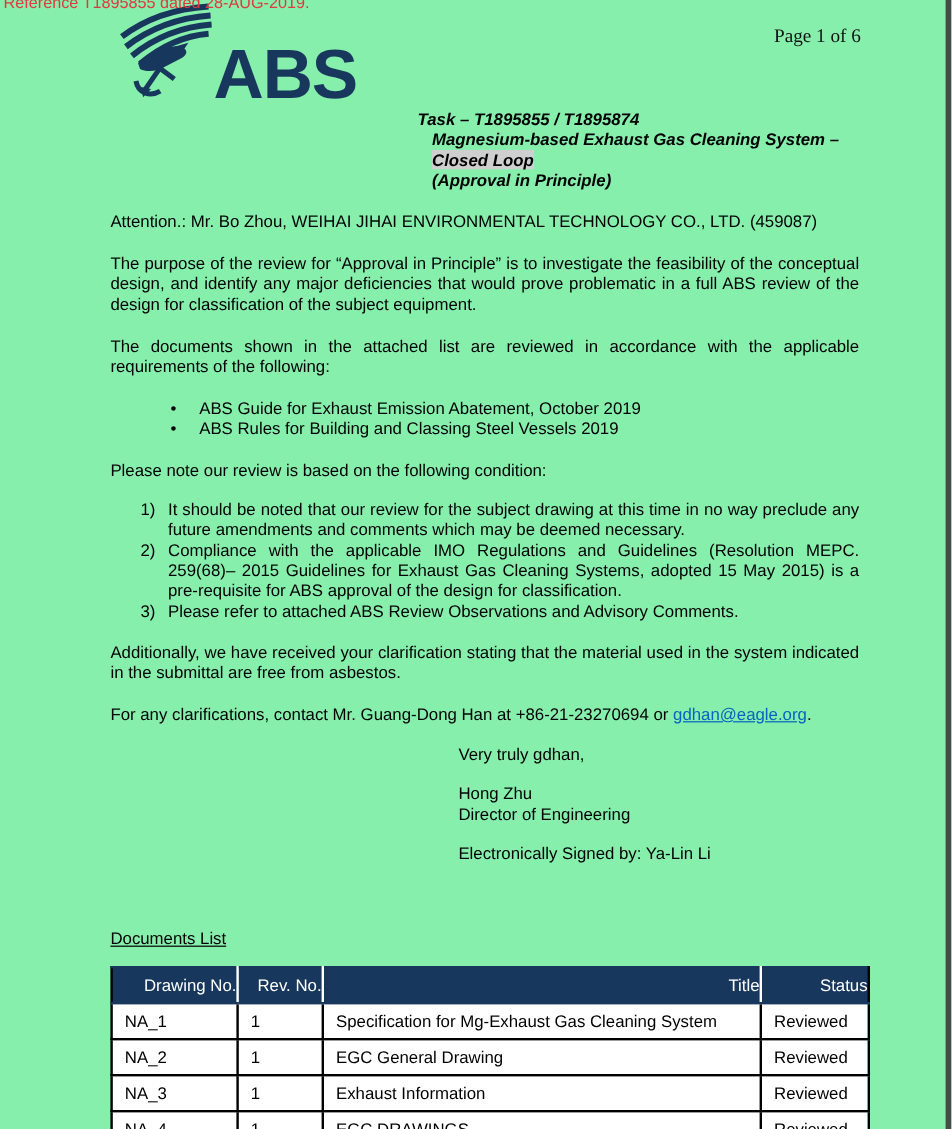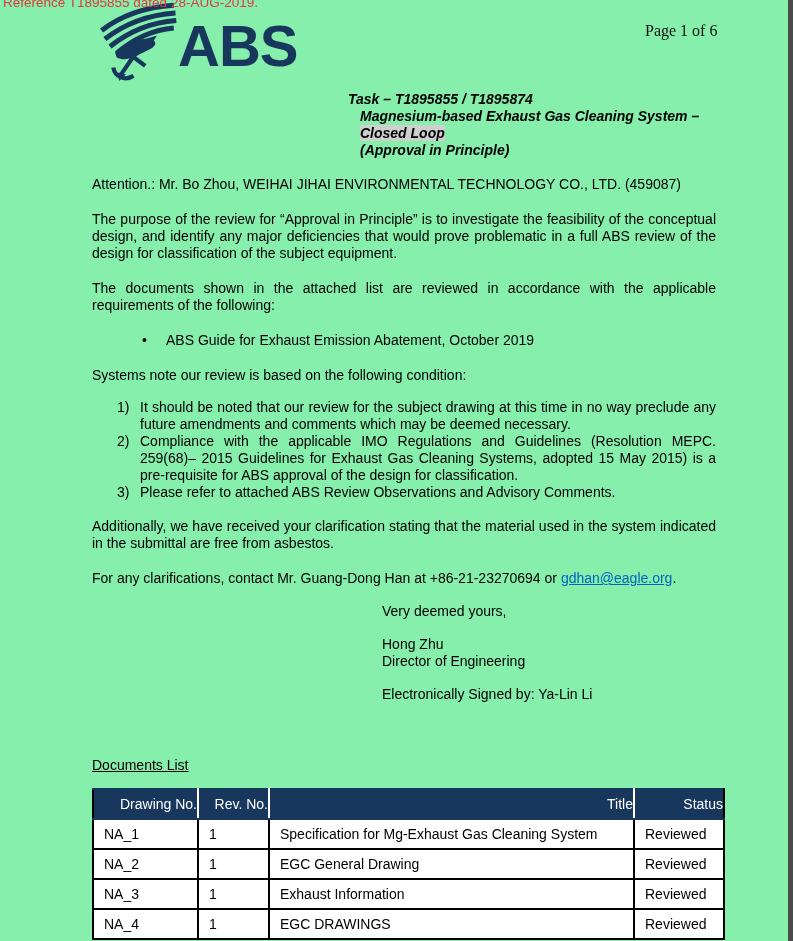--- a/index.html
+++ b/index.html
@@ -5,21 +5,21 @@
   * { margin:0; padding:0; box-sizing:border-box; }
   html,body { width:793px; height:941px; overflow:hidden; background:#ffffff; }
   body { font-family:"Liberation Sans", sans-serif; color:#1a1a1a; }
   .page { position:relative; width:793px; height:941px; background:#86efac; overflow:hidden;padding-left:40px; }
   .right-strip { position:absolute; top:0; right:0; width:5px; height:941px; background:#4a4a4a; }
 
   .ref-line { position:absolute; top:-5px; left:3px; font-size:13.5px; color:#e0393e; white-space:nowrap; z-index:3; }
 
   .logo-wrap { position:absolute; left:88px; top:2px; display:flex; align-items:flex-start; z-index:2; }
   .logo-eagle { width:96px; height:84px; }
-  .logo-text { font-size:58px; font-weight:bold; color:#17375d; letter-spacing:-1px; line-height:1; margin-top:15px; margin-left:-6px; }
+  .logo-text { font-size:58px; font-weight:bold; color:#17375d; letter-spacing:-1px; line-height:1; margin-top:32px; margin-left:-6px; }
 
   .page-number { position:absolute; left:645px; top:22px; font-family:"Liberation Serif", serif; font-size:16px; color:#111; }
 
   .task-block { position:absolute; left:348px; top:91px; font-size:14px; font-weight:bold; line-height:17px; color:#000;font-style:italic; }
   .task-indent { padding-left:12px; }
   .hl { background:#cfcfcf; }
 
   .flow { position:absolute; left:92px; top:176px; width:624px; font-size:14px; line-height:17px; color:#000; }
   .attention { margin-bottom:18px; white-space:nowrap; }
   .para-j { text-align:justify; margin-bottom:18px; }
@@ -93,36 +93,37 @@
 
   <div class="flow">
     <div class="attention">Attention.: Mr. Bo Zhou, WEIHAI JIHAI ENVIRONMENTAL TECHNOLOGY CO., LTD. (459087)</div>
 
     <div class="para-j">The purpose of the review for “Approval in Principle” is to investigate the feasibility of the conceptual design, and identify any major deficiencies that would prove problematic in a full ABS review of the design for classification of the subject equipment.</div>
 
     <div class="para-j">The documents shown in the attached list are reviewed in accordance with the applicable requirements of the following:</div>
 
     <ul class="bullets" id="bullet-list">
         <li>ABS Guide for Exhaust Emission Abatement, October 2019</li>
+        <li>ABS Rules for Building and Classing Steel Vessels 2019</li>
       </ul>
 
-    <div class="cond-intro">Systems note our review is based on the following condition:</div>
+    <div class="cond-intro">Please note our review is based on the following condition:</div>
 
     <ol class="numbered" id="numbered-list">
         <li><span class="num">1)</span>It should be noted that our review for the subject drawing at this time in no way preclude any future amendments and comments which may be deemed necessary.</li>
         <li><span class="num">2)</span>Compliance with the applicable IMO Regulations and Guidelines (Resolution MEPC. 259(68)– 2015 Guidelines for Exhaust Gas Cleaning Systems, adopted 15 May 2015) is a pre-requisite for ABS approval of the design for classification.</li>
         <li><span class="num">3)</span>Please refer to attached ABS Review Observations and Advisory Comments.</li>
       </ol>
 
     <div class="para-j">Additionally, we have received your clarification stating that the material used in the system indicated in the submittal are free from asbestos.</div>
 
     <div class="contact"><span>For any clarifications, contact Mr. Guang-Dong Han at +86-21-23270694 or </span><a href="#" class="maillink">gdhan@eagle.org</a><span>.</span></div>
 
     <div class="signoff">
-      <div class="closing">Very deemed yours,</div>
+      <div class="closing">Very truly gdhan,</div>
       <div>Hong Zhu</div>
       <div>Director of Engineering</div>
       <div class="esign">Electronically Signed by: Ya-Lin Li</div>
     </div>
 
     <div class="doc-heading">Documents List</div>
 
     <table class="docs">
       <colgroup>
           <col class="c0">

